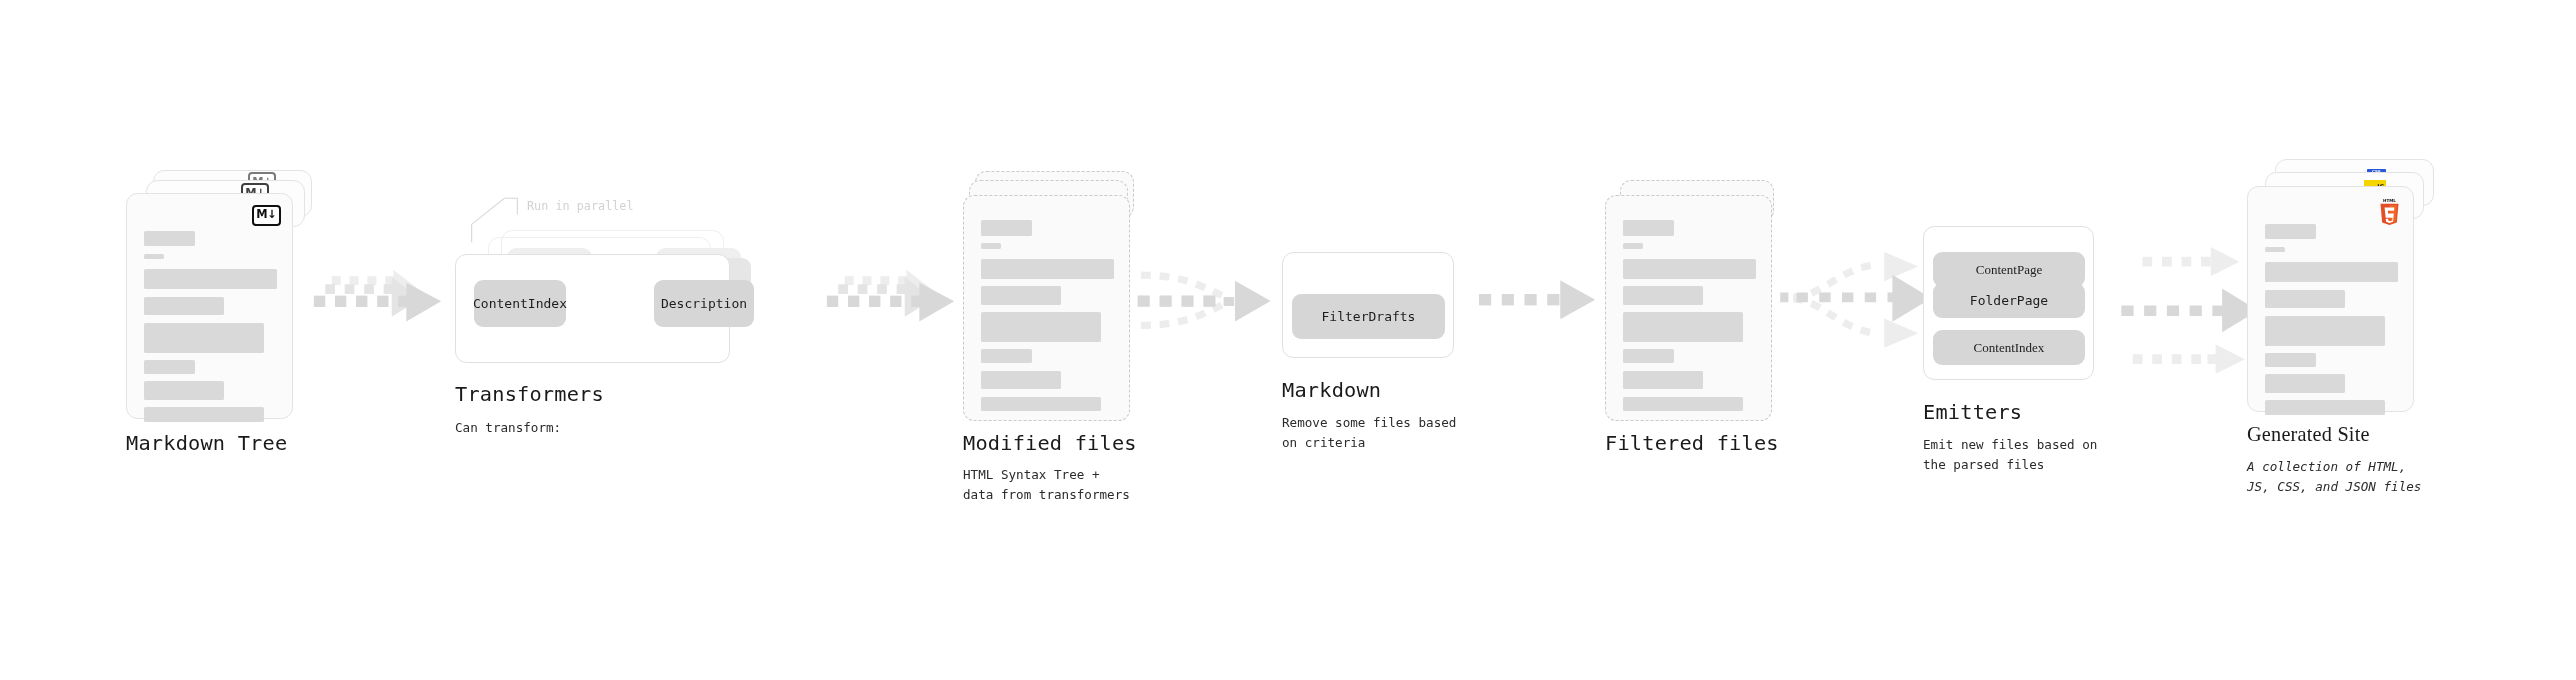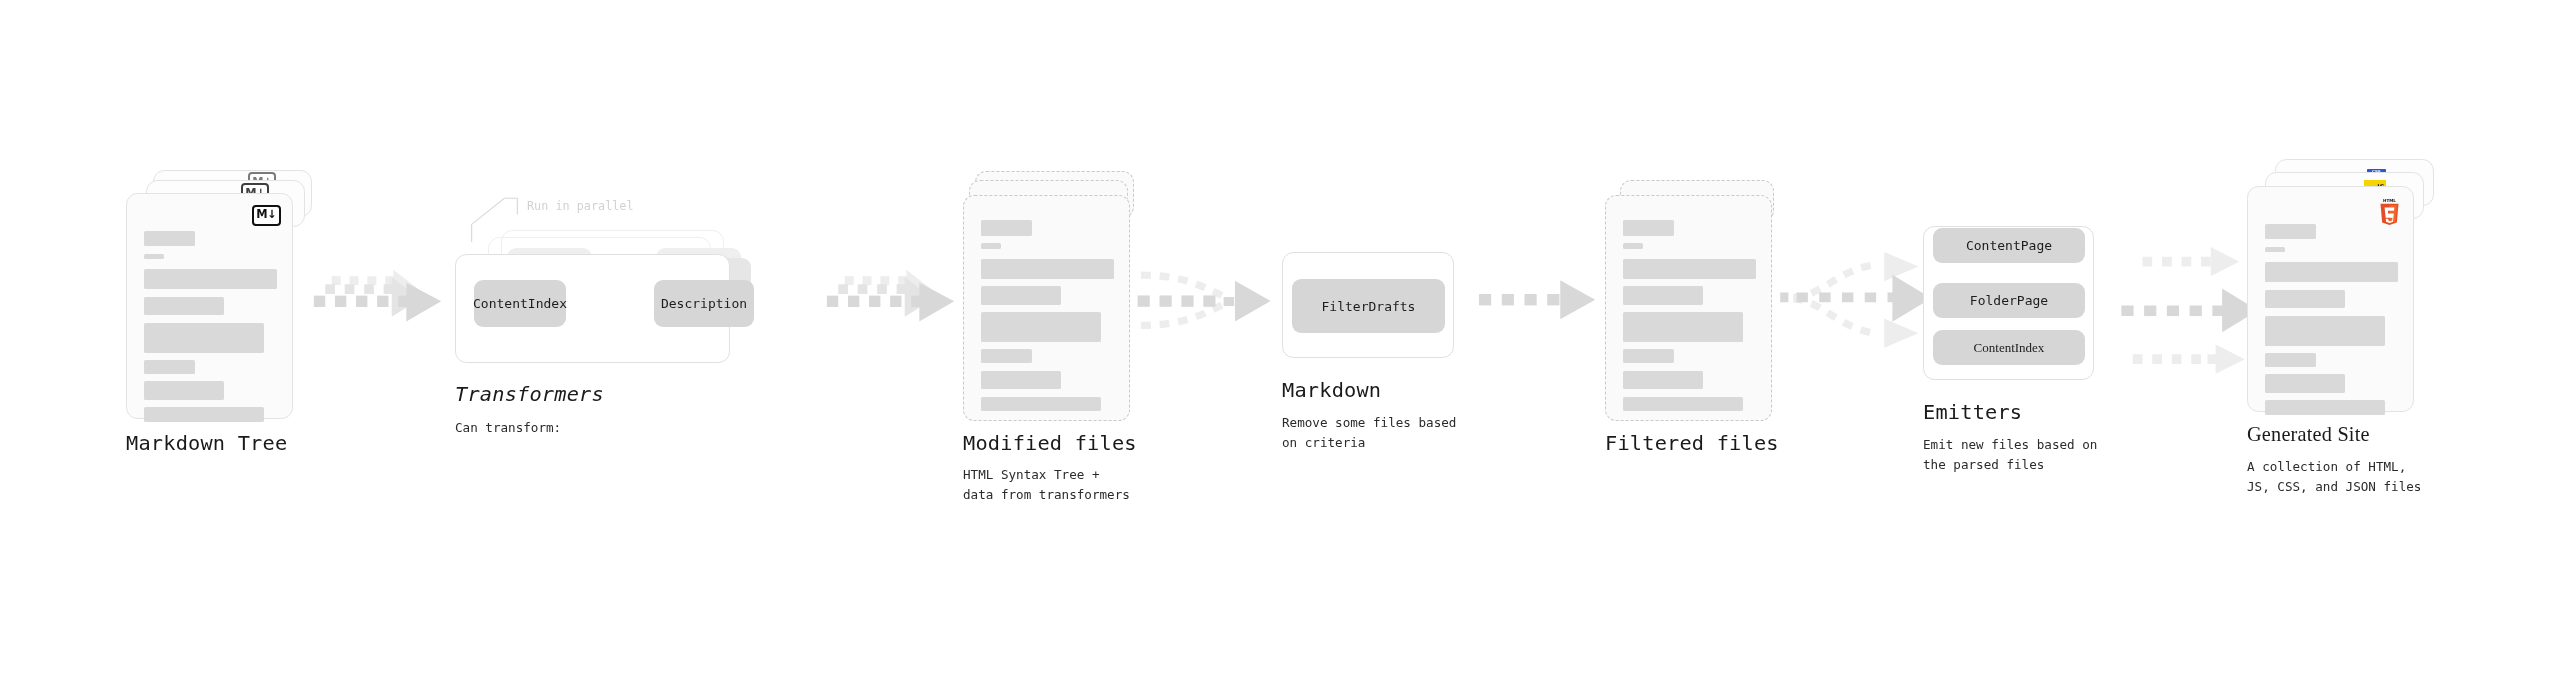--- a/index.html
+++ b/index.html
@@ -190,21 +190,21 @@
       <g stroke="#d2d2d2" stroke-width="2" fill="#d2d2d2">
         <line x1="-12" y1="38" x2="34" y2="38"></line>
           <polygon points="34,32 47,38 34,44"></polygon>
       </g>
     </svg>
 
     <div class="groupbox" style="left:455px;top:254px;width:275px;height:109px;"></div>
     <div class="pill" style="left:474px;top:280px;width:92px;height:47px;">ContentIndex</div>
     <div class="pill" style="left:654px;top:280px;width:100px;height:47px;">Description</div>
 
-    <div class="stage-title" style="left:455px;top:382px;font-style:italic;">Transformers</div>
+    <div class="stage-title" style="left:455px;top:382px;">Transformers</div>
     <div class="stage-desc bullets" style="left:455px;top:418px;width:244px;">
       <div>Can transform:</div>
     </div>
   </div>
 
   <svg class="abs-svg" style="left:822px;top:268px;" width="146" height="65" viewBox="0 0 180 80">
     <g fill="#ededed">
       <rect x="28" y="10" width="11" height="11"></rect>
         <rect x="50" y="10" width="11" height="11"></rect>
       <rect x="72" y="10" width="11" height="11"></rect>
@@ -258,21 +258,21 @@
         <rect x="29" y="51" width="15" height="14"></rect>
       <rect x="56" y="51" width="15" height="14"></rect>
         <rect x="83" y="51" width="15" height="14"></rect>
       <rect x="108" y="53" width="13" height="11"></rect>
       <polygon points="122,33 166,58 122,83"></polygon>
     </g>
   </svg>
 
   <div>
     <div class="groupbox" style="left:1282px;top:252px;width:172px;height:106px;"></div>
-    <div class="pill" style="left:1292px;top:279px;width:153px;height:54px;">FilterDrafts</div>
+    <div class="pill" style="left:1292px;top:294px;width:153px;height:45px;">FilterDrafts</div>
     <div class="stage-title" style="left:1282px;top:378px;">Markdown</div>
     <div class="stage-desc" style="left:1282px;top:413px;width:219px;">Remove some files based
 on criteria</div>
   </div>
 
   <svg class="abs-svg" style="left:1479px;top:276px;" width="130" height="49" viewBox="0 0 160 60">
     <g fill="#d8d8d8">
       <rect x="0" y="22" width="15" height="14"></rect>
         <rect x="28" y="22" width="15" height="14"></rect>
       <rect x="56" y="22" width="15" height="14"></rect>
@@ -313,21 +313,21 @@
       <rect x="48" y="72" width="14" height="12"></rect>
         <rect x="76" y="72" width="14" height="12"></rect>
       <rect x="104" y="72" width="14" height="12"></rect>
         <rect x="132" y="72" width="10" height="12"></rect>
       <polygon points="138,50 186,79 138,108"></polygon>
     </g>
   </svg>
 
   <div>
     <div class="groupbox" style="left:1923px;top:226px;width:171px;height:154px;"></div>
-    <div class="pill" style="left:1933px;top:228px;width:152px;height:35px;">ContentPage</div>
+    <div class="pill" style="left:1933px;top:252px;width:152px;height:35px;font-family:Liberation Serif, serif;">ContentPage</div>
     <div class="pill" style="left:1933px;top:283px;width:152px;height:35px;">FolderPage</div>
     <div class="pill" style="left:1933px;top:330px;width:152px;height:35px;font-family:Liberation Serif, serif;">ContentIndex</div>
     <div class="stage-title" style="left:1923px;top:400px;">Emitters</div>
     <div class="stage-desc" style="left:1923px;top:435px;width:236px;">Emit new files based on
 the parsed files</div>
   </div>
 
   <svg class="abs-svg" style="left:2113px;top:234px;" width="163" height="130" viewBox="0 0 200 160">
     <g fill="#ededed">
       <rect x="36" y="28" width="12" height="12"></rect>
@@ -371,18 +371,18 @@
         <div class="bar" style="width:20.3px;height:5.7px;margin-bottom:9.8px;"></div>
         <div class="bar" style="width:133px;height:20.3px;"></div>
         <div class="bar" style="width:80px;height:18.7px;"></div>
         <div class="bar" style="width:120px;height:30px;"></div>
         <div class="bar" style="width:51px;height:14px;"></div>
         <div class="bar" style="width:80px;height:18.7px;"></div>
         <div class="bar" style="width:120px;height:14.6px;"></div>
       </div>
     </div>
     <div class="stage-title" style="left:2247px;top:423px;font-family:Liberation Serif, serif;">Generated Site</div>
-    <div class="stage-desc" style="left:2247px;top:457px;width:228px;">A collection of HTML,
+    <div class="stage-desc" style="left:2247px;top:457px;width:228px;font-style:italic;">A collection of HTML,
 JS, CSS, and JSON files</div>
   </div>
 
 </div>
 
 
 </body></html>

